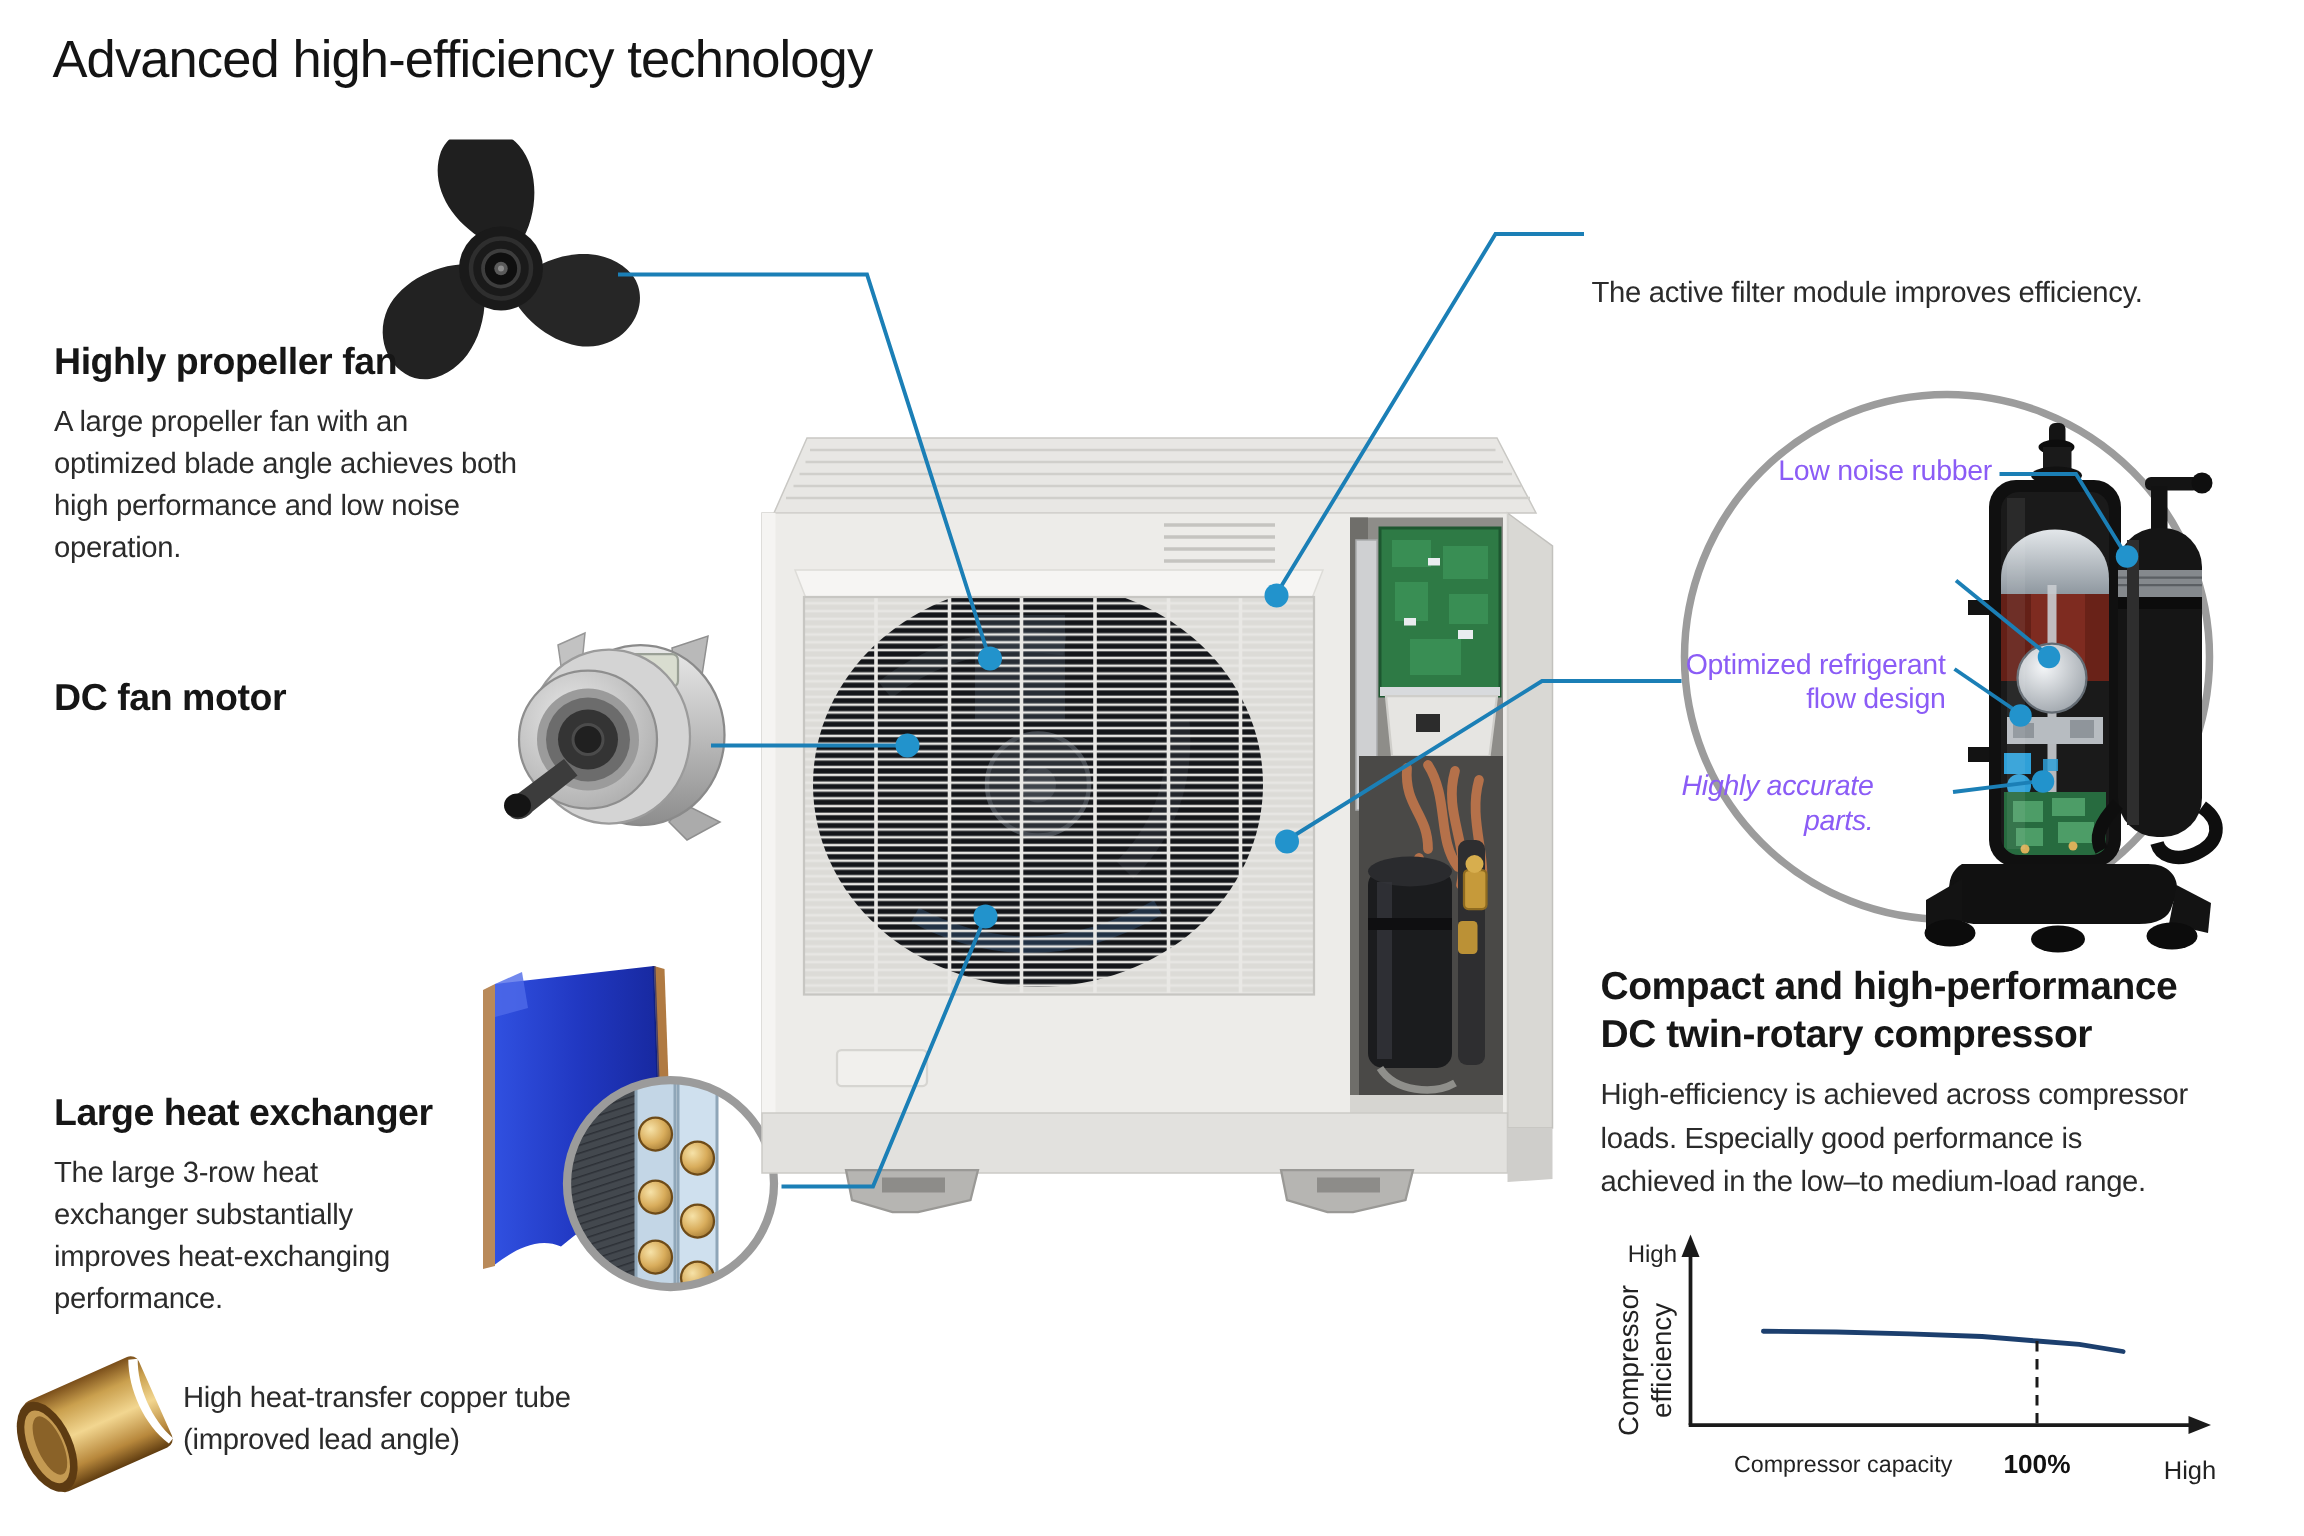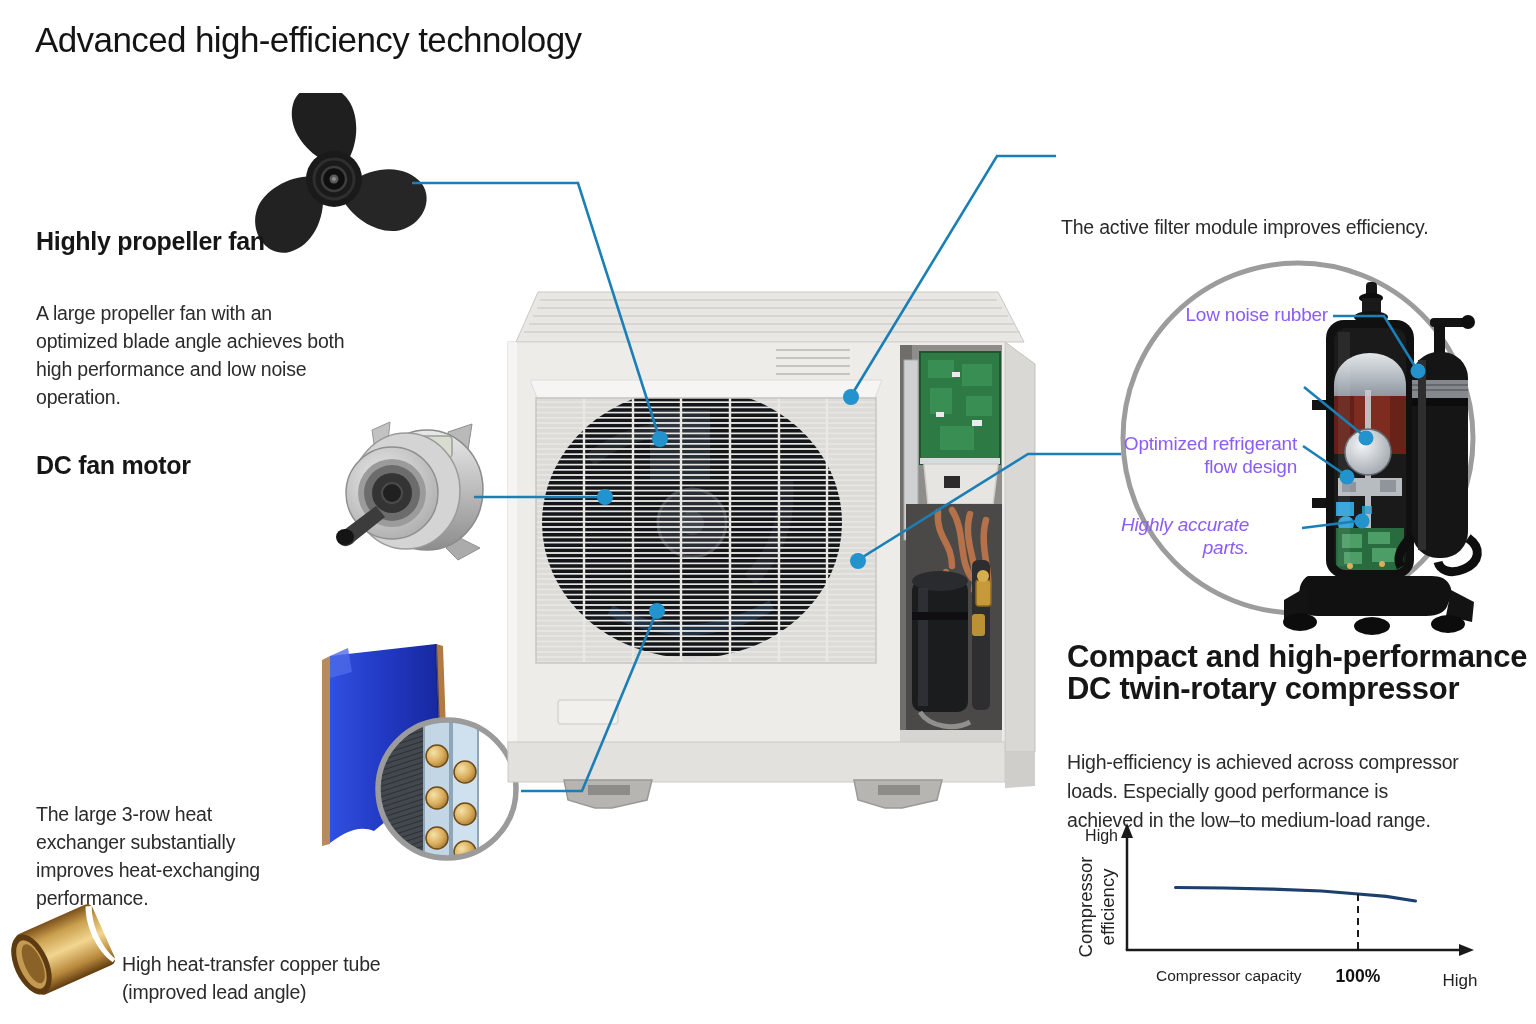--- a/index.html
+++ b/index.html
@@ -2,21 +2,21 @@
 <html><head>
 <meta charset="utf-8">
 <style>
   html,body{margin:0;padding:0;background:#ffffff;}
   .page{position:relative;width:1536px;height:1024px;background:#ffffff;overflow:hidden;
         font-family:"Liberation Sans","DejaVu Sans",sans-serif;color:#1c1c1c;}
   .abs{position:absolute;}
   .pre{white-space:pre-line;}
   .page-title{font-size:35px;font-weight:500;letter-spacing:-0.6px;color:#141414;text-align:right;}
   .h2{font-size:25px;font-weight:700;letter-spacing:-0.3px;color:#161616;}
-  .body-text{font-size:19.5px;line-height:28px;color:#2b2b2b;letter-spacing:-0.2px;margin-top:32px;}
+  .body-text{font-size:19.5px;line-height:28px;color:#2b2b2b;letter-spacing:-0.2px;}
   .circle-label{font-size:19px;line-height:23px;color:#8b5cf6;text-align:right;letter-spacing:-0.2px;}
   svg{display:block;}
   .overlay{pointer-events:none;}
 </style>
 </head>
 <body>
 
 <div class="page">
 
   <div class="abs page-title" style="left:35px;top:20px;">Advanced high-efficiency technology</div>
@@ -37,20 +37,21 @@
   </svg>
 
   <div class="abs h2" style="left:36px;top:227px;">Highly propeller fan</div>
   <div class="abs body-text pre" style="left:36px;top:267px;">A large propeller fan with an
 optimized blade angle achieves both
 high performance and low noise
 operation.</div>
 
   <div class="abs h2" style="left:36px;top:451px;">DC fan motor</div>
 
+  <div class="abs h2" style="left:36px;top:728px;">Large heat exchanger</div>
   <div class="abs body-text pre" style="left:36px;top:768px;">The large 3-row heat
 exchanger substantially
 improves heat-exchanging
 performance.</div>
 
   <svg class="abs" style="left:330px;top:420px;" width="165" height="155" viewBox="0 0 165 155">
     <defs>
       <linearGradient id="silv" x1="0" y1="0" x2="0" y2="1">
         <stop offset="0" stop-color="#e9e9e9"></stop>
           <stop offset="0.5" stop-color="#bcbcbc"></stop>
@@ -331,21 +332,21 @@
       <ellipse cx="348" cy="384" rx="17" ry="9" fill="#0c0c0c"></ellipse>
     </g>
   </svg>
 
   <div class="abs circle-label" style="left:1150px;top:303px;width:178px;">Low noise rubber</div>
   <div class="abs circle-label pre" style="left:1085px;top:432px;width:212px;">Optimized refrigerant
 flow design</div>
   <div class="abs circle-label pre" style="left:1082px;top:513px;width:167px;font-style:italic;">Highly accurate
 parts.</div>
 
-  <div class="abs h2 pre" style="left:1067px;top:641px;font-size:31px;line-height:32px;">Compact and high-performance
+  <div class="abs h2 pre" style="left:1067px;top:641px;font-size:26px;line-height:32px;">Compact and high-performance
 DC twin-rotary compressor</div>
   <div class="abs body-text pre" style="left:1067px;top:716px;line-height:29px;">High-efficiency is achieved across compressor
 loads. Especially good performance is
 achieved in the low–to medium-load range.</div>
 
   <svg class="abs" style="left:1066px;top:815px;" width="460" height="205" viewBox="0 0 460 205">
     <g stroke="#1a1a1a" stroke-width="2.5">
       <line x1="61" y1="135" x2="61" y2="20"></line>
       <line x1="59.8" y1="135" x2="394" y2="135"></line>
     </g>

